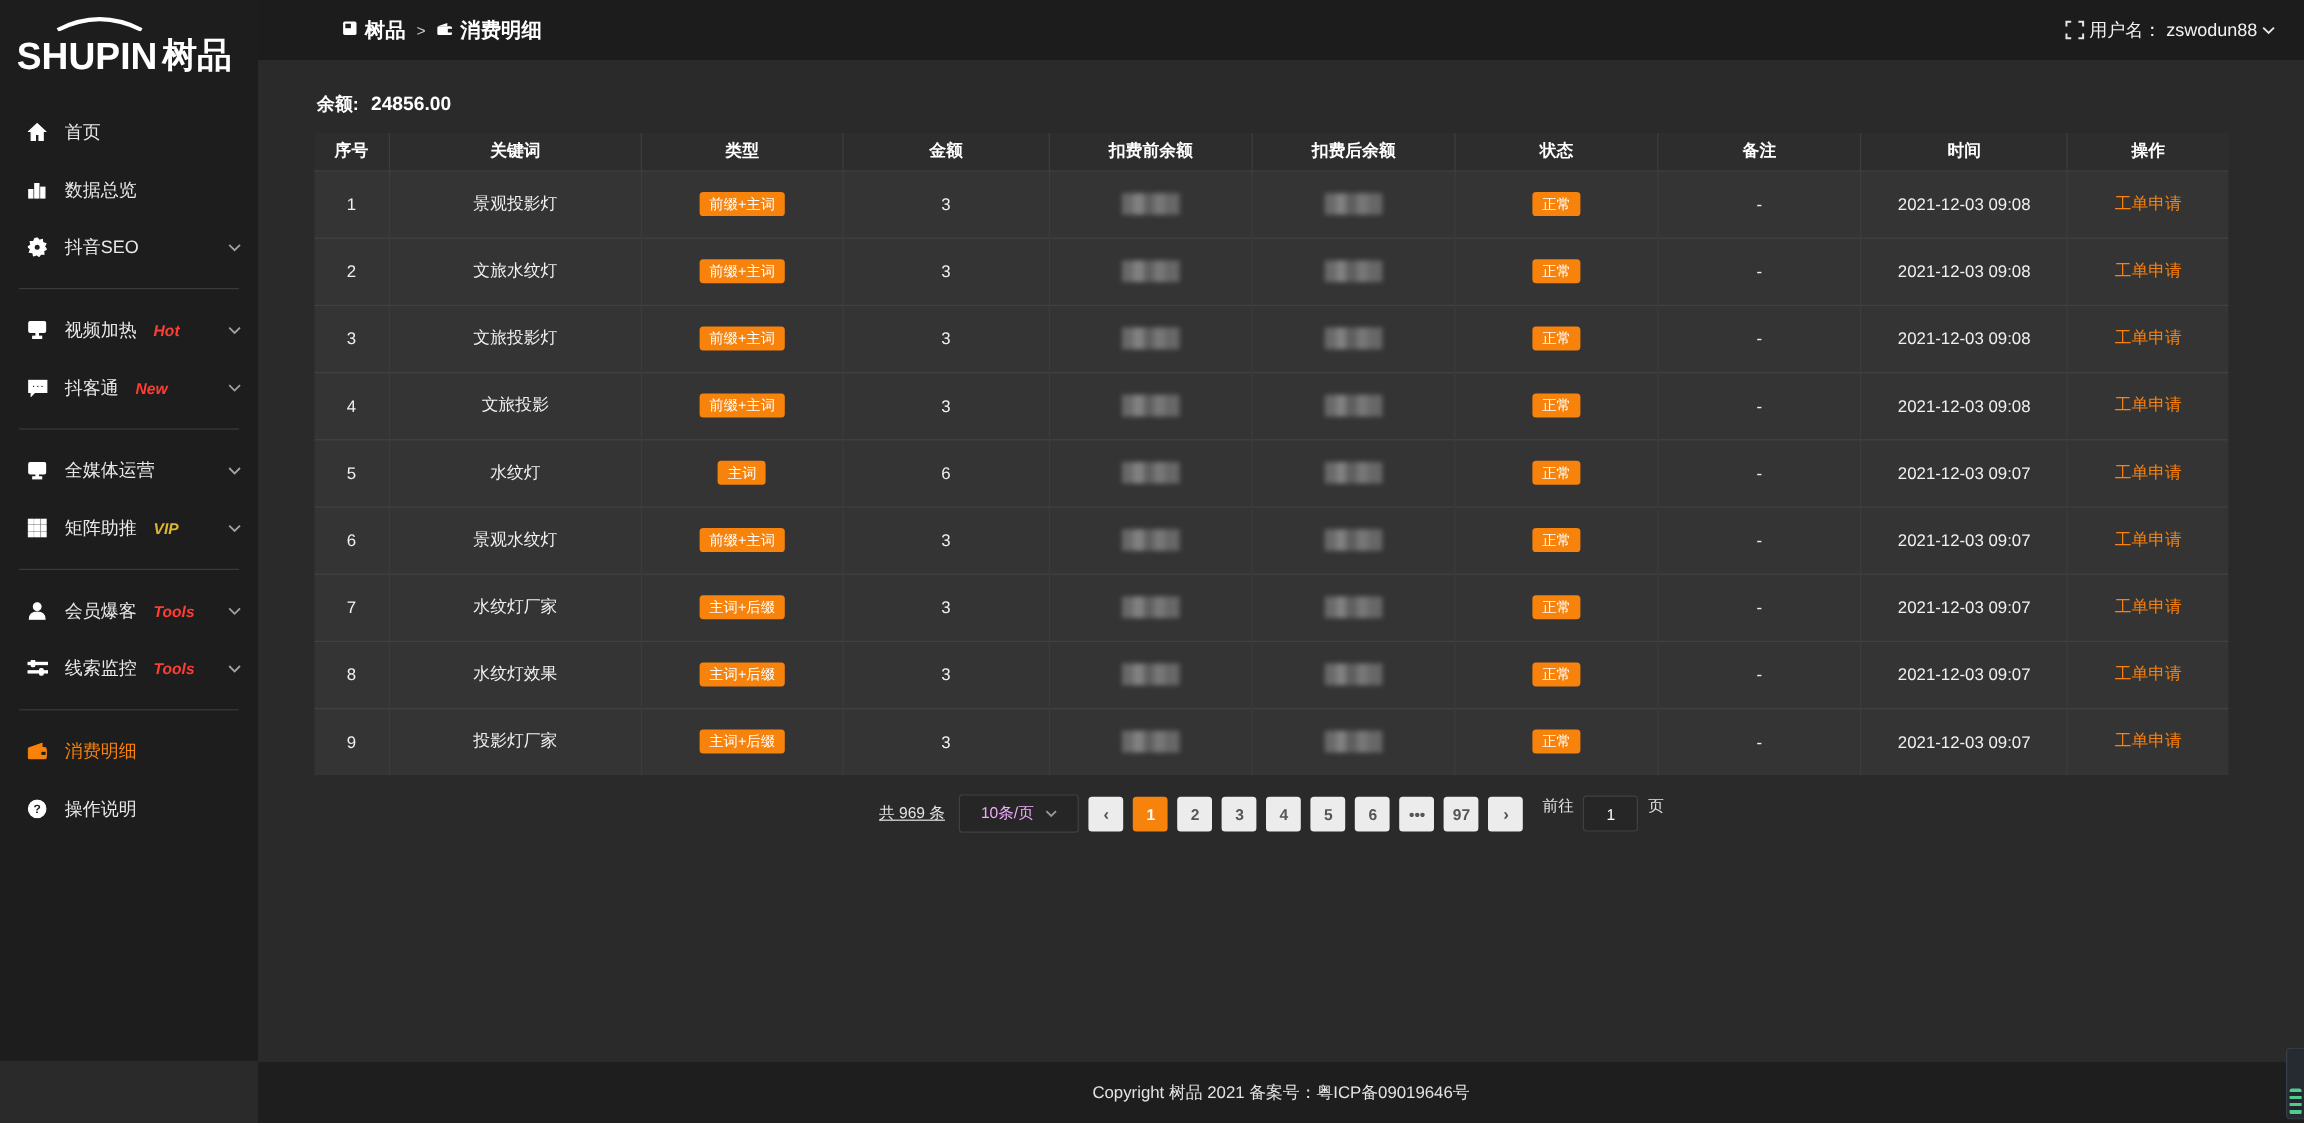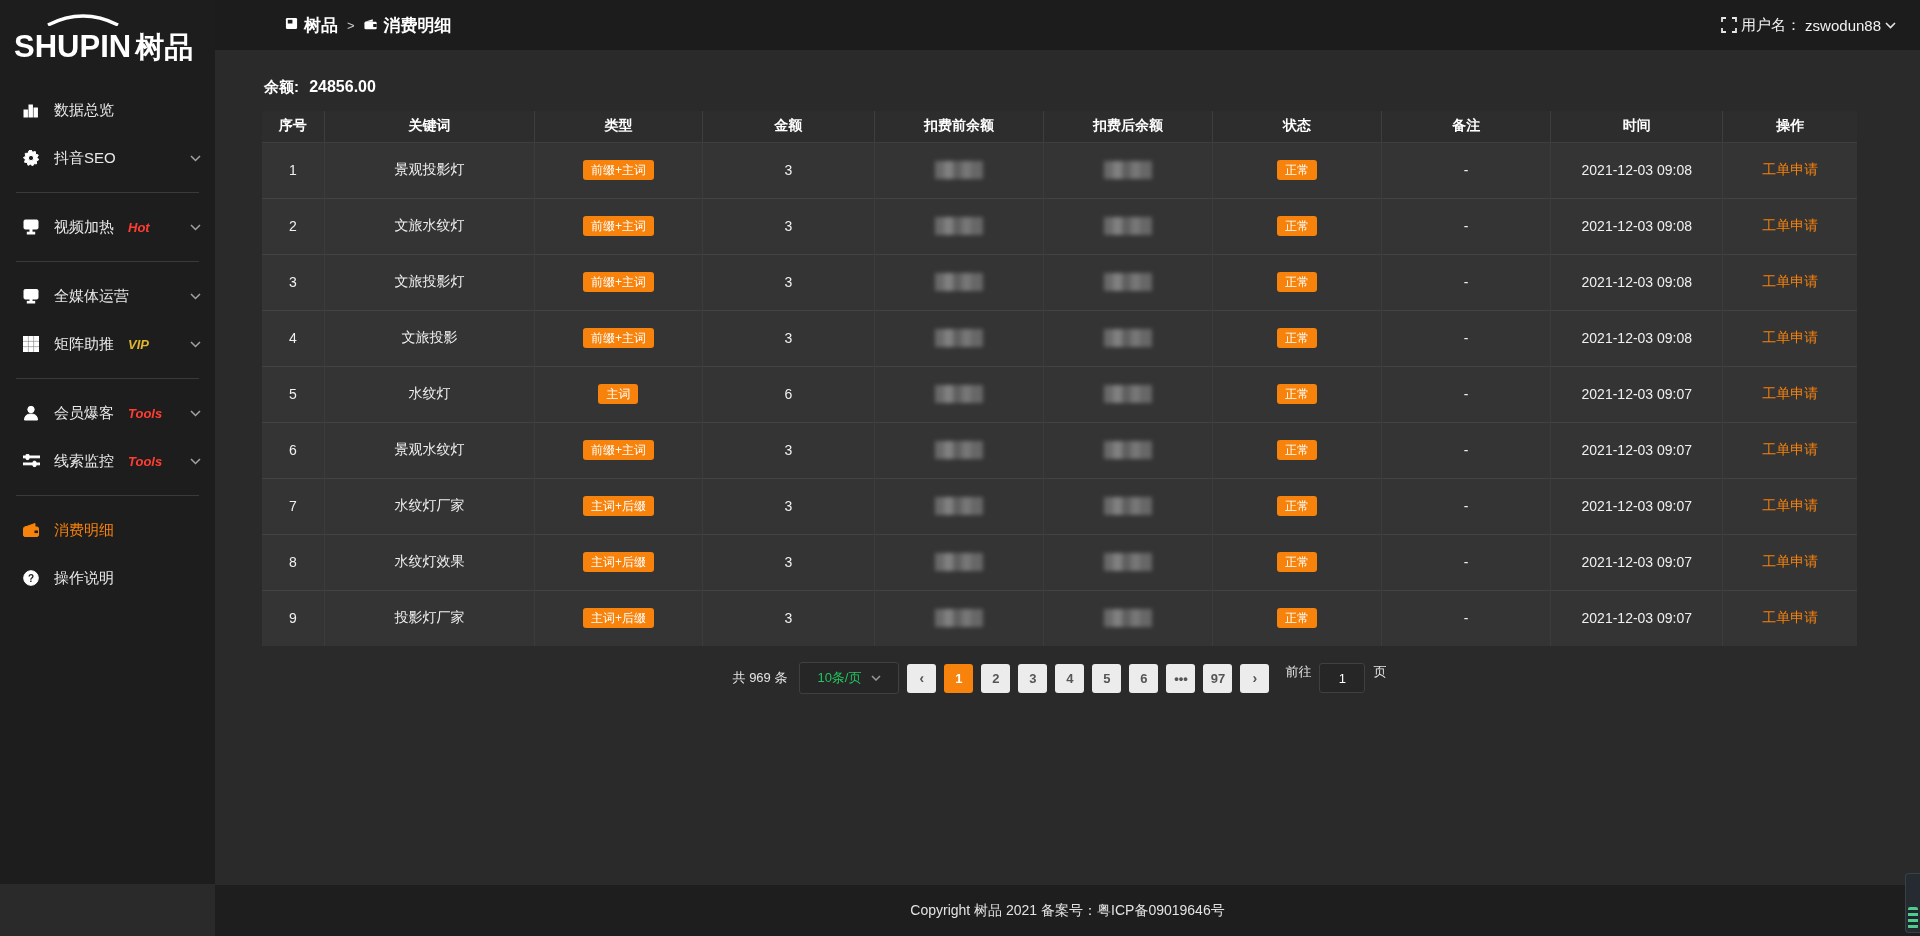--- a/index.html
+++ b/index.html
@@ -58,23 +58,23 @@
   table.data td:last-child { border-right:none; }
   .badge { display:inline-block; background:var(--accent); color:#fff; font-size:12px; padding:4px 8px; border-radius:3px; line-height:1; white-space:nowrap; }
   .blur-block { display:inline-block; width:48px; height:18px; border-radius:1px; vertical-align:middle;
     background:
       repeating-linear-gradient(90deg,#7b7b7b 0 9px,#9a9a9a 9px 18px,#6e6e6e 18px 27px,#8d8d8d 27px 36px,#787878 36px 48px);
     filter: blur(2px); opacity:.75; }
   .action-link { color:var(--accent); cursor:pointer; font-size:14px;margin-top:23px; }
 
   
   .pager { display:flex; align-items:center; justify-content:center; gap:8px; margin-top:16px; font-size:13px; color:#e3e3e3; }
-  .pager-total { margin-right:4px; }
+  .pager-total { margin-right:4px;text-decoration:underline; }
   .page-size-select { background:#262626; border:1px solid #404040; border-radius:3px; height:32px; min-width:100px;
-    display:flex; align-items:center; justify-content:center; gap:10px; color:#22c55e; cursor:pointer; padding:0 10px; }
+    display:flex; align-items:center; justify-content:center; gap:10px; color:#f0abfc; cursor:pointer; padding:0 10px; }
   .pg-btn { min-width:29px; height:29px; background:#ececec; color:#555; border-radius:3px; display:flex; align-items:center; justify-content:center;
     font-size:13px; font-weight:700; cursor:pointer; padding:0 4px; }
   .pg-btn.active { background:var(--accent); color:#fff; }
   .pg-arrow { font-size:14px; }
   .goto { display:flex; align-items:flex-start; gap:8px; margin-left:8px; }
   .goto-input { width:46px; height:30px; background:#262626; border:1px solid #404040; border-radius:3px; color:#fff; text-align:center; font-size:13px; }
 
   
   .footer { height:51px; background:#1e1e1e; display:flex; align-items:center; justify-content:center; font-size:14px; color:#e3e3e3; flex:none; }
 
@@ -94,20 +94,28 @@
       <svg class="logo-arc" width="74" height="12" viewBox="0 0 74 12">
         <path d="M2 11 Q37 -7 72 11" fill="none" stroke="#fff" stroke-width="3.5"></path>
       </svg>
       <span class="logo-en">SHUPIN</span>
       <span class="logo-cn">树品</span>
     </div>
     <nav class="side-nav">
         <div class="side-item">
           <span class="s-icon">
             <svg width="16" height="16" viewBox="0 0 16 16">
+              <path d="M8 1 L15 7.5 H13 V15 H9.5 V10 H6.5 V15 H3 V7.5 H1 Z"></path>
+            </svg>
+          </span>
+          <span class="s-label">首页</span>
+        </div>
+        <div class="side-item">
+          <span class="s-icon">
+            <svg width="16" height="16" viewBox="0 0 16 16">
               <rect x="1" y="8" width="3.4" height="7"></rect>
               <rect x="6" y="3" width="3.4" height="12"></rect>
               <rect x="11" y="6" width="3.4" height="9"></rect>
             </svg>
           </span>
           <span class="s-label">数据总览</span>
         </div>
         <div class="side-item">
           <span class="s-icon">
             <svg width="16" height="16" viewBox="0 0 16 16">
@@ -126,20 +134,37 @@
         <div class="side-item">
           <span class="s-icon">
             <svg width="16" height="16" viewBox="0 0 16 16">
               <rect x="1" y="1" width="14" height="9" rx="1.2"></rect>
               <rect x="7" y="10" width="2" height="3.4"></rect>
               <rect x="4.3" y="13.2" width="7.4" height="1.8"></rect>
             </svg>
           </span>
           <span class="s-label">视频加热</span>
           <span class="s-tag red">Hot</span>
+          <span class="s-chev">
+            <svg width="11" height="7" viewBox="0 0 11 7" fill="none" stroke="#cfcfcf" stroke-width="1.5">
+              <path d="M1 1 L5.5 5.5 L10 1"></path>
+            </svg>
+          </span>
+        </div>
+        <div class="side-item">
+          <span class="s-icon">
+            <svg width="17" height="15" viewBox="0 0 17 15">
+              <path d="M1 1 H16 V11 H6 L3 14 V11 H1 Z"></path>
+              <rect x="4" y="5" width="2" height="2" fill="#1d1d1d"></rect>
+              <rect x="7.5" y="5" width="2" height="2" fill="#1d1d1d"></rect>
+              <rect x="11" y="5" width="2" height="2" fill="#1d1d1d"></rect>
+            </svg>
+          </span>
+          <span class="s-label">抖客通</span>
+          <span class="s-tag red">New</span>
           <span class="s-chev">
             <svg width="11" height="7" viewBox="0 0 11 7" fill="none" stroke="#cfcfcf" stroke-width="1.5">
               <path d="M1 1 L5.5 5.5 L10 1"></path>
             </svg>
           </span>
         </div>
         <div class="side-divider"></div>
         <div class="side-item">
           <span class="s-icon">
             <svg width="16" height="16" viewBox="0 0 16 16">

